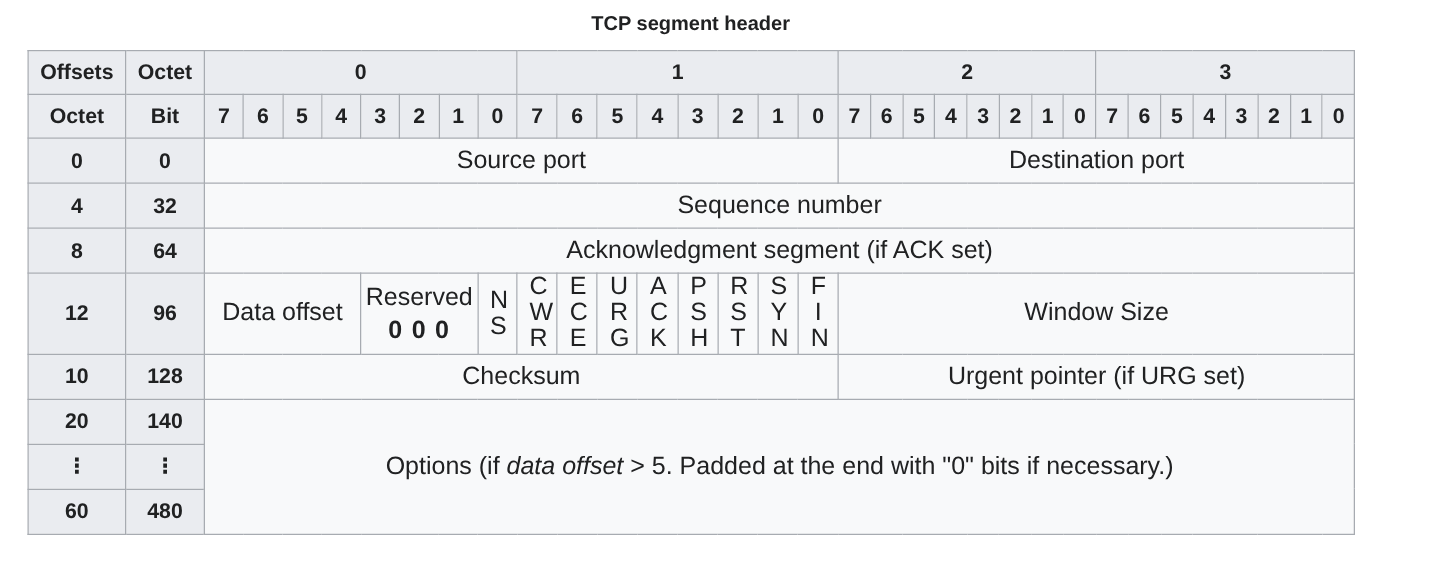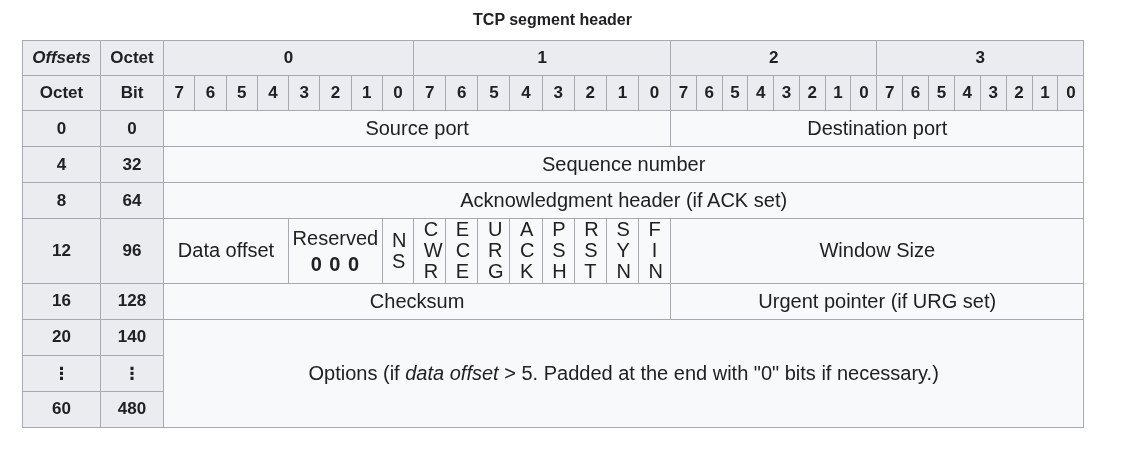--- a/index.html
+++ b/index.html
@@ -21,21 +21,21 @@
     border-collapse:collapse;table-layout:fixed;
   }
   table.tcp th, table.tcp td{
     border:1px solid var(--border);text-align:center;vertical-align:middle;
     padding:0;overflow:hidden;
   }
   table.tcp th{background:var(--header-bg);font-weight:bold;font-size:17px;color:var(--text);}
   table.tcp td{background:var(--cell-bg);font-weight:normal;font-size:20px;color:var(--text);}
   th.bitnum{font-size:16px;}
   .link{color:var(--link);cursor:pointer;}
-  th.offsets-cell{font-style:italic;border-right:hidden;border-bottom:hidden;margin-left:20px;}
+  th.offsets-cell{border-right:hidden;border-bottom:hidden;margin-left:20px;}
   tr.h35{height:35px;} tr.h36{height:36px;} tr.h63{height:63px;}
   col.c-octet{width:78px;} col.c-bit{width:63px;}
   col.b0{width:31.25px;} col.b1{width:32.125px;} col.b2{width:25.75px;} col.b3{width:25.875px;}
   td.flag{font-size:13.5px;line-height:1.06;}
   .flag-text{display:inline-block;width:12px;word-break:break-all;word-wrap:break-word;}
   td.reserved{line-height:1.3;}
   .reserved-value{font-weight:bold;letter-spacing:1px;}
   td.options{background:var(--options-bg);}
   td.options .em{font-style:italic;}
   .watermark{
@@ -144,21 +144,21 @@
 
     <tr class="h36">
       <th>4</th>
       <th>32</th>
       <td colspan="32">Sequence number</td>
     </tr>
 
     <tr class="h36">
       <th>8</th>
       <th>64</th>
-      <td colspan="32">Acknowledgment header (if ACK set)</td>
+      <td colspan="32">Acknowledgment segment (if ACK set)</td>
     </tr>
 
     <tr class="h63">
       <th>12</th>
       <th>96</th>
       <td colspan="4">Data offset</td>
       <td colspan="3" class="reserved">
         <div>Reserved</div>
         <div class="reserved-value">0 0 0</div>
       </td>
@@ -168,21 +168,21 @@
       <td class="flag"><span class="flag-text">URG</span></td>
       <td class="flag"><span class="flag-text">ACK</span></td>
       <td class="flag"><span class="flag-text">PSH</span></td>
       <td class="flag"><span class="flag-text">RST</span></td>
       <td class="flag"><span class="flag-text">SYN</span></td>
       <td class="flag"><span class="flag-text">FIN</span></td>
       <td colspan="16">Window Size</td>
     </tr>
 
     <tr class="h36">
-      <th>16</th>
+      <th>10</th>
       <th>128</th>
       <td colspan="16">Checksum</td>
       <td colspan="16">Urgent pointer (if URG set)</td>
     </tr>
 
     <tr class="h36">
       <th>20</th>
       <th>140</th>
       <td colspan="32" rowspan="3" class="options">
         <span>Options (if </span><span class="em">data offset</span><span> &gt; 5. Padded at the end with "0" bits if necessary.)</span>

